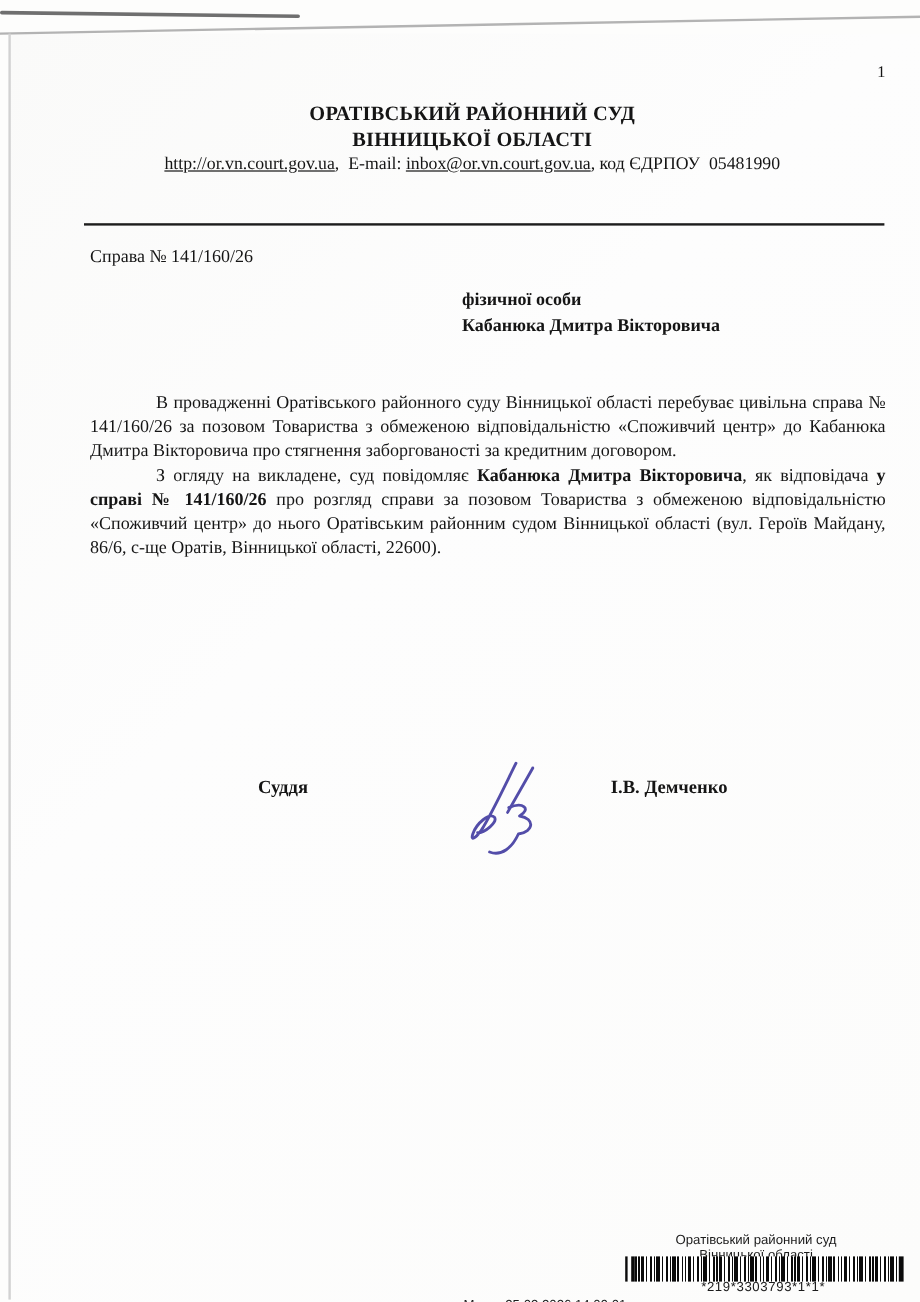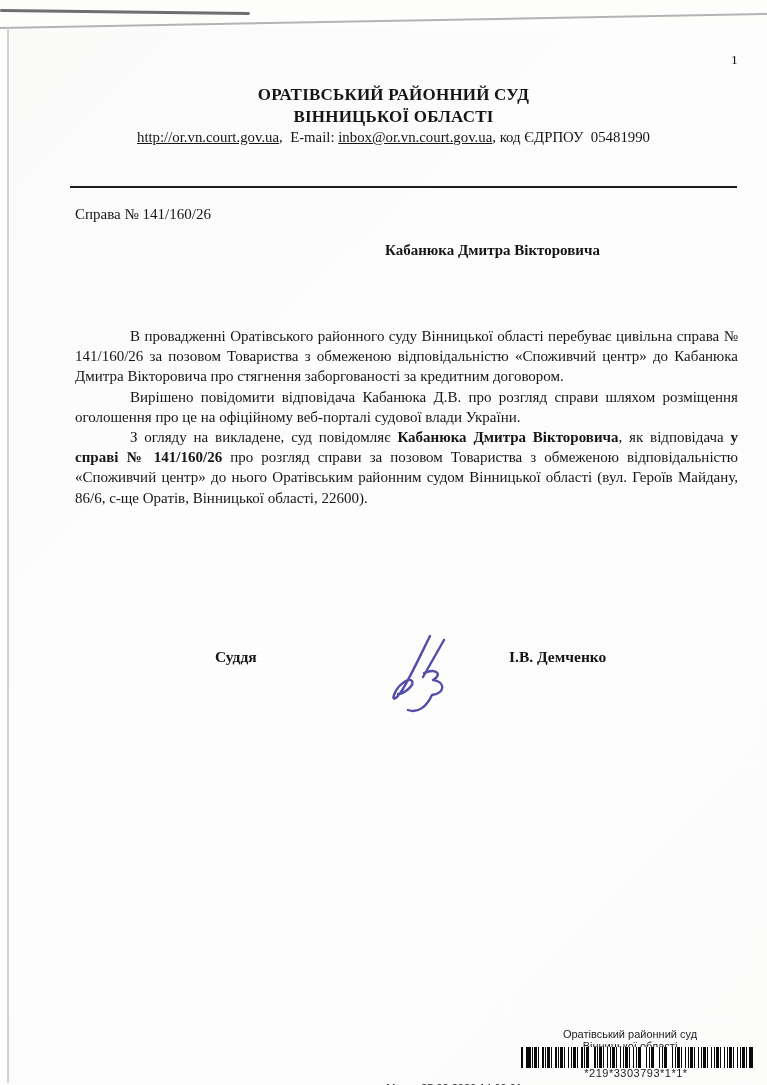--- a/index.html
+++ b/index.html
@@ -70,26 +70,26 @@
   <div class="header">
     <div class="court-title">ОРАТІВСЬКИЙ РАЙОННИЙ СУД</div>
     <div class="court-title">ВІННИЦЬКОЇ ОБЛАСТІ</div>
     <div class="contacts"><span class="ulink">http://or.vn.court.gov.ua</span><span>,  E-mail: </span><span class="ulink">inbox@or.vn.court.gov.ua</span><span>, код ЄДРПОУ  05481990</span></div>
   </div>
 
   <div class="rule"></div>
   <div class="case-no">Справа № 141/160/26</div>
 
   <div class="subject">
+    <div>фізичної особи</div>
     <div>Кабанюка Дмитра Вікторовича</div>
   </div>
 
   <div class="bodytext">
     <p><span>В провадженні Оратівського районного суду Вінницької області перебуває цивільна справа № 141/160/26 за позовом Товариства з обмеженою відповідальністю «Споживчий центр» до Кабанюка Дмитра Вікторовича про стягнення заборгованості за кредитним договором.</span></p>
-    <p><span>Вирішено повідомити відповідача Кабанюка Д.В. про розгляд справи шляхом розміщення оголошення про це на офіційному веб-порталі судової влади України.</span></p>
     <p><span>З огляду на викладене, суд повідомляє </span><span class="b">Кабанюка Дмитра Вікторовича</span><span>, як відповідача </span><span class="b">у справі № 141/160/26</span><span> про розгляд справи за позовом Товариства з обмеженою відповідальністю «Споживчий центр» до нього Оратівським районним судом Вінницької області (вул. Героїв Майдану, 86/6, с-ще Оратів, Вінницької області, 22600).</span></p>
   </div>
 
   <div class="sig-role">Суддя</div>
 
   <svg class="sig-svg" width="110" height="90" viewBox="0 0 110 90">
     <g fill="none" stroke="#453fa2" stroke-width="2.4" stroke-linecap="round" stroke-linejoin="round" opacity="0.92">
       <path d="M 58,6 C 50,22 38,48 29,62 C 24,69 20,71 22,65 C 25,56 36,47 40,51 C 43,55 32,64 26,64"></path>
       <path d="M 72,10 C 64,24 56,38 51,47"></path>
       <path d="M 52,43 C 64,38 71,44 61,50 C 74,52 73,63 60,65 C 55,76 46,84 36,80"></path>

